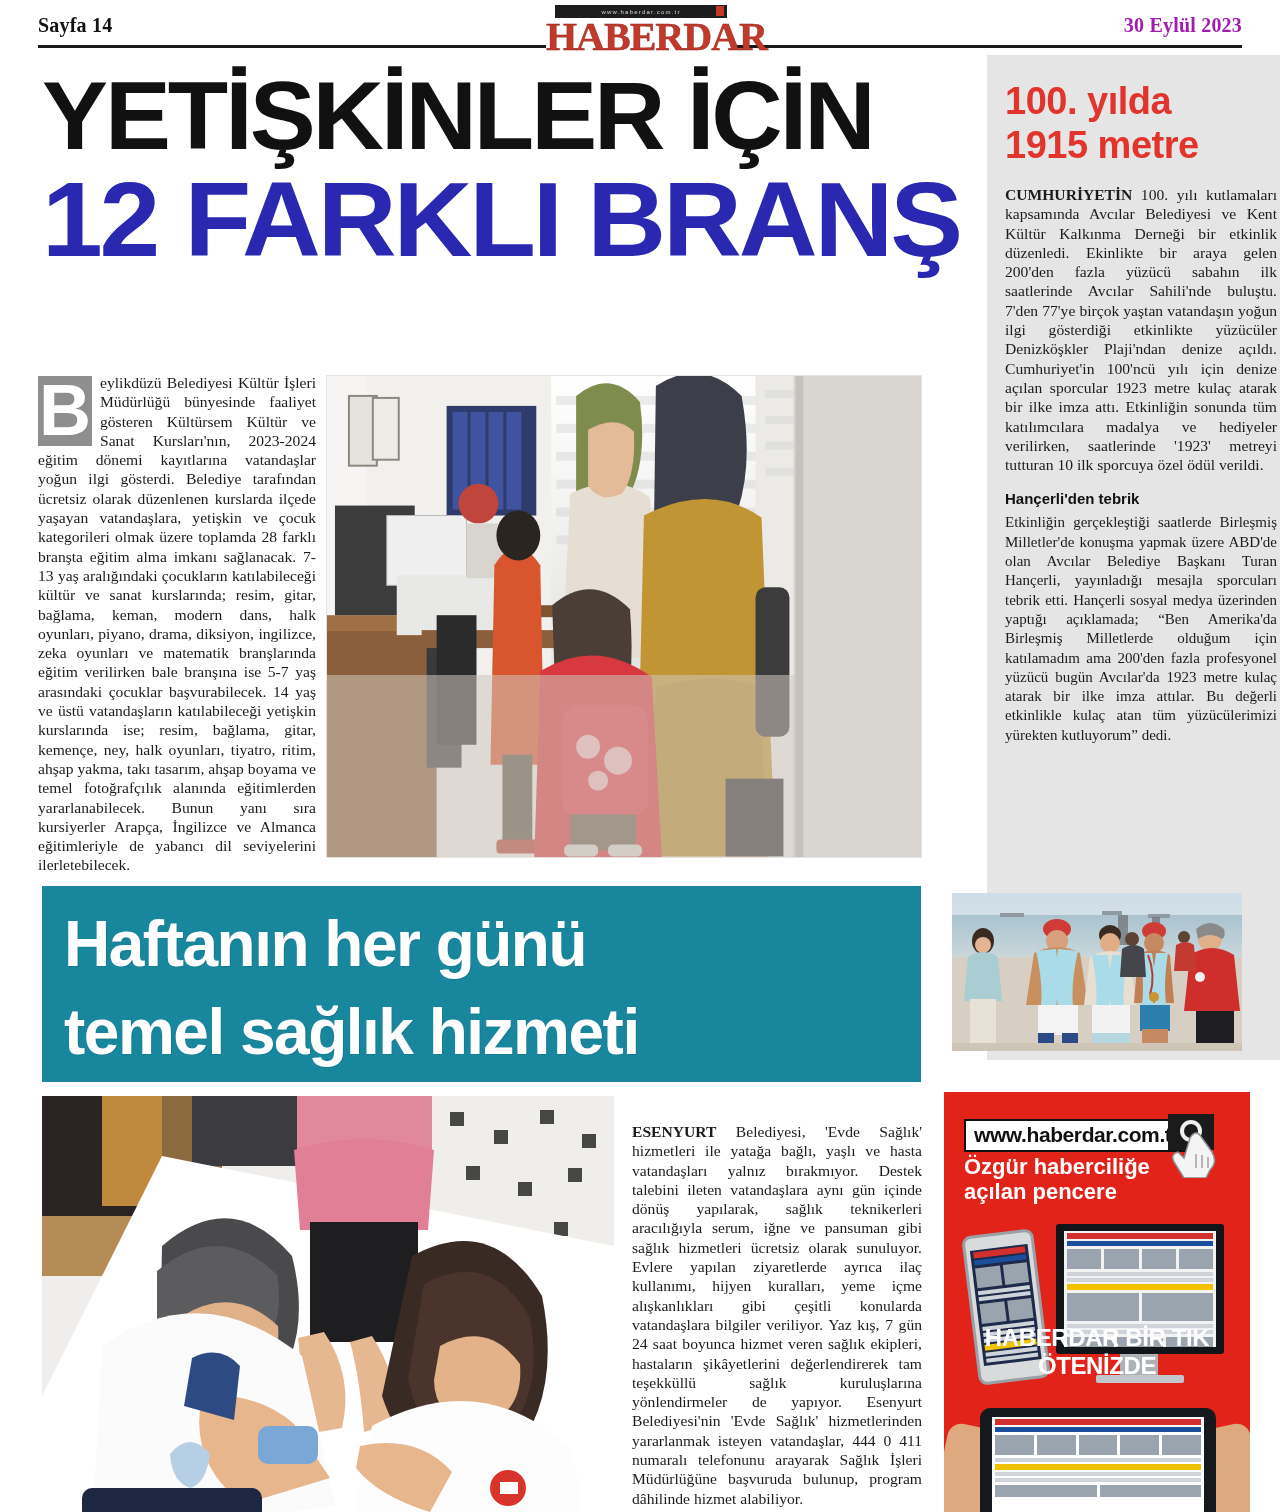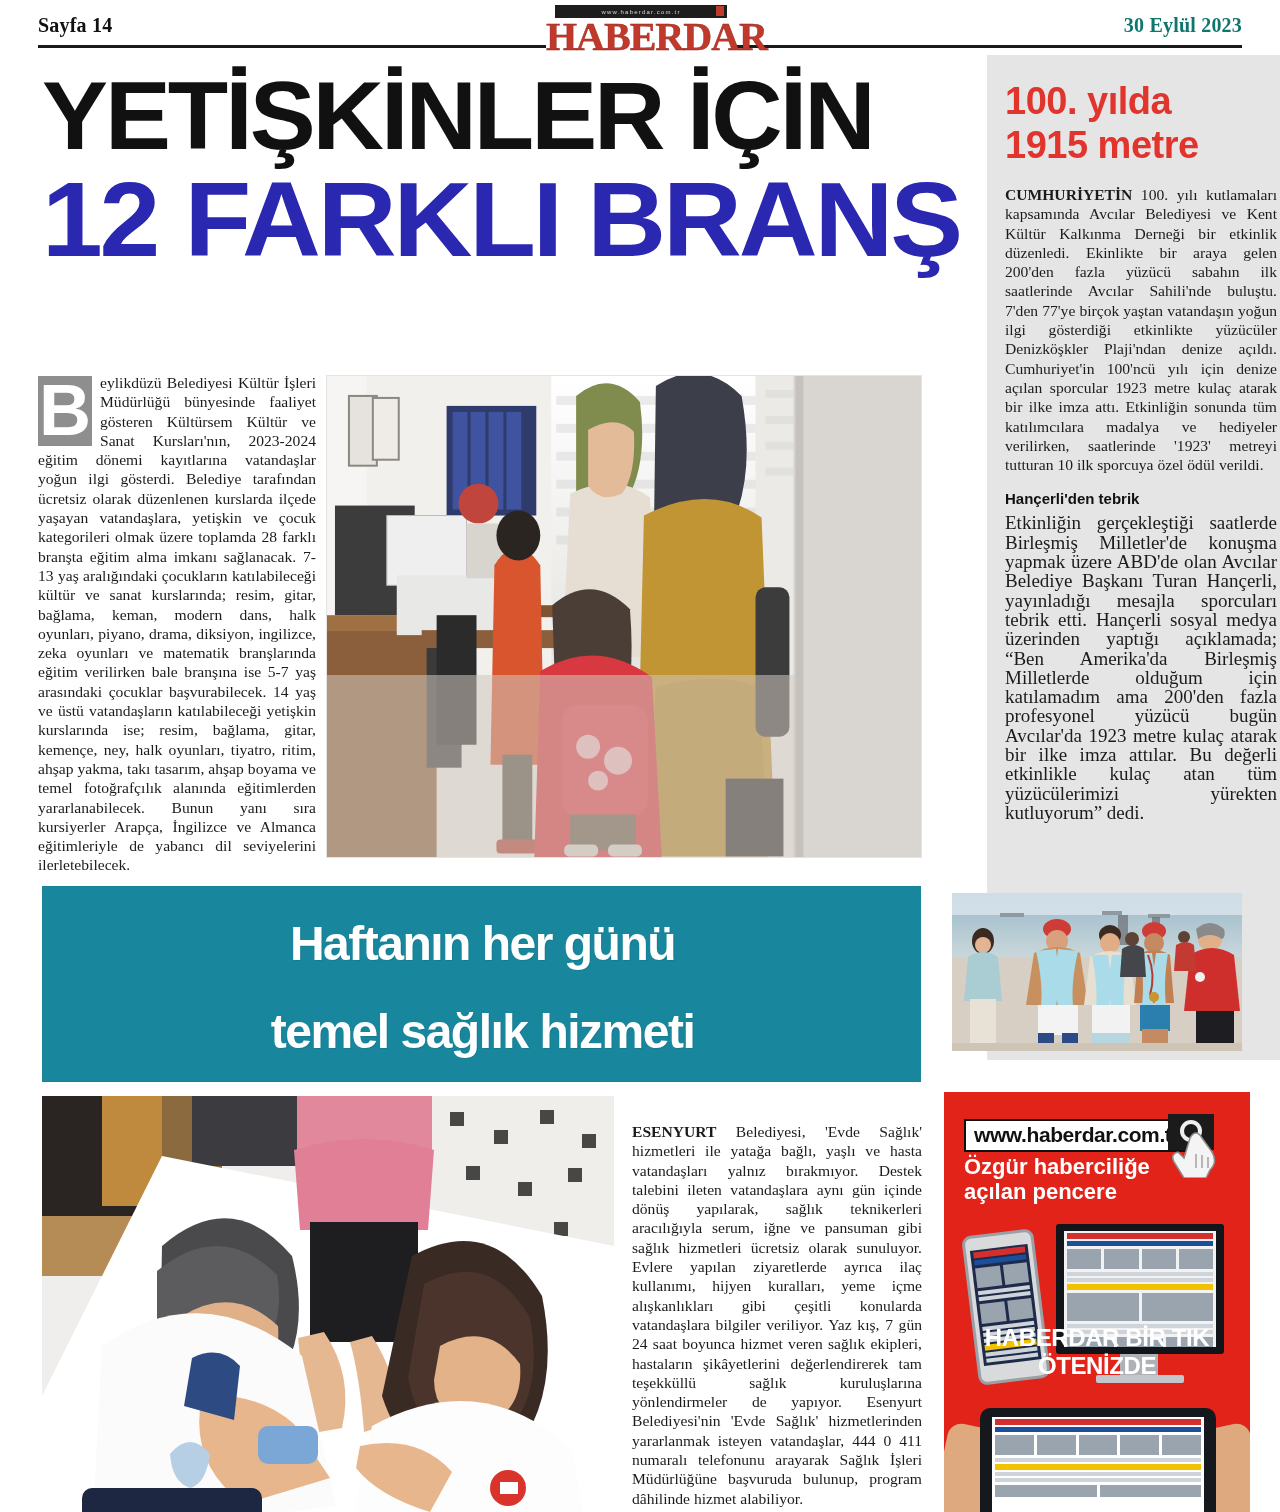--- a/index.html
+++ b/index.html
@@ -22,21 +22,21 @@
   }
   .page-no {
     position:absolute; left:38px; top:14px;
     font-family:"Liberation Serif", serif;
     font-weight:bold; font-size:20px; color:#111;
     letter-spacing:.2px;
   }
   .issue-date {
     position:absolute; right:38px; top:14px;
     font-family:"Liberation Serif", serif;
-    font-weight:bold; font-size:20px; color:#0f766e;
+    font-weight:bold; font-size:20px; color:#a21caf;
     letter-spacing:.2px;
   }
   .logo-wrap {
     position:absolute; left:546px; top:5px; width:190px; height:54px;
     background:#ffffff; text-align:right;
   }
   .logo-bar {
     width:172px; height:13px; margin:0 auto;
     background:#1d1d1d; position:relative;
     display:flex; align-items:center; justify-content:center;
@@ -100,26 +100,25 @@
   }
 
   
   .teal-box {
     position:absolute; left:42px; top:826px; width:879px; height:196px;
     background:#18869c;
     padding:14px 20px 0 22px;
   }
   .teal-line {
     font-family:"Liberation Sans", sans-serif;
-    font-weight:bold; font-size:48px; line-height:88px;
+    font-weight:bold; font-size:64px; line-height:88px;
     color:#ffffff; letter-spacing:-1.5px;
     transform:scaleX(1.0); transform-origin:left top;
     white-space:nowrap;
     text-shadow:1px 1px 0 rgba(0,0,0,0.08);
-    text-align:center;
   }
 
   .photo2 {
     position:absolute; left:42px; top:1036px; width:572px; height:476px;
     background:#c9c5c1; overflow:hidden;
   }
 
   .story2-col {
     position:absolute; left:632px; top:1062px; width:290px;
     font-family:"Liberation Serif", serif;
@@ -153,21 +152,21 @@
     color:#1b1b1b; text-align:justify;
   }
   .side-subhead {
     margin-top:16px;
     font-family:"Liberation Sans", sans-serif;
     font-weight:bold; font-size:15px; color:#111;
   }
   .side-body2 {
     margin-top:6px;
     font-family:"Liberation Serif", serif;
-    font-size:19px; line-height:19.3px;
+    font-size:15px; line-height:19.3px;
     color:#1b1b1b; text-align:justify;
   }
   .photo3 {
     position:absolute; left:952px; top:893px; width:290px; height:158px;
     background:#bcc7cc; overflow:hidden;
   }
 
   
   .advert {
     position:absolute; left:944px; top:1092px; width:306px; height:420px;

